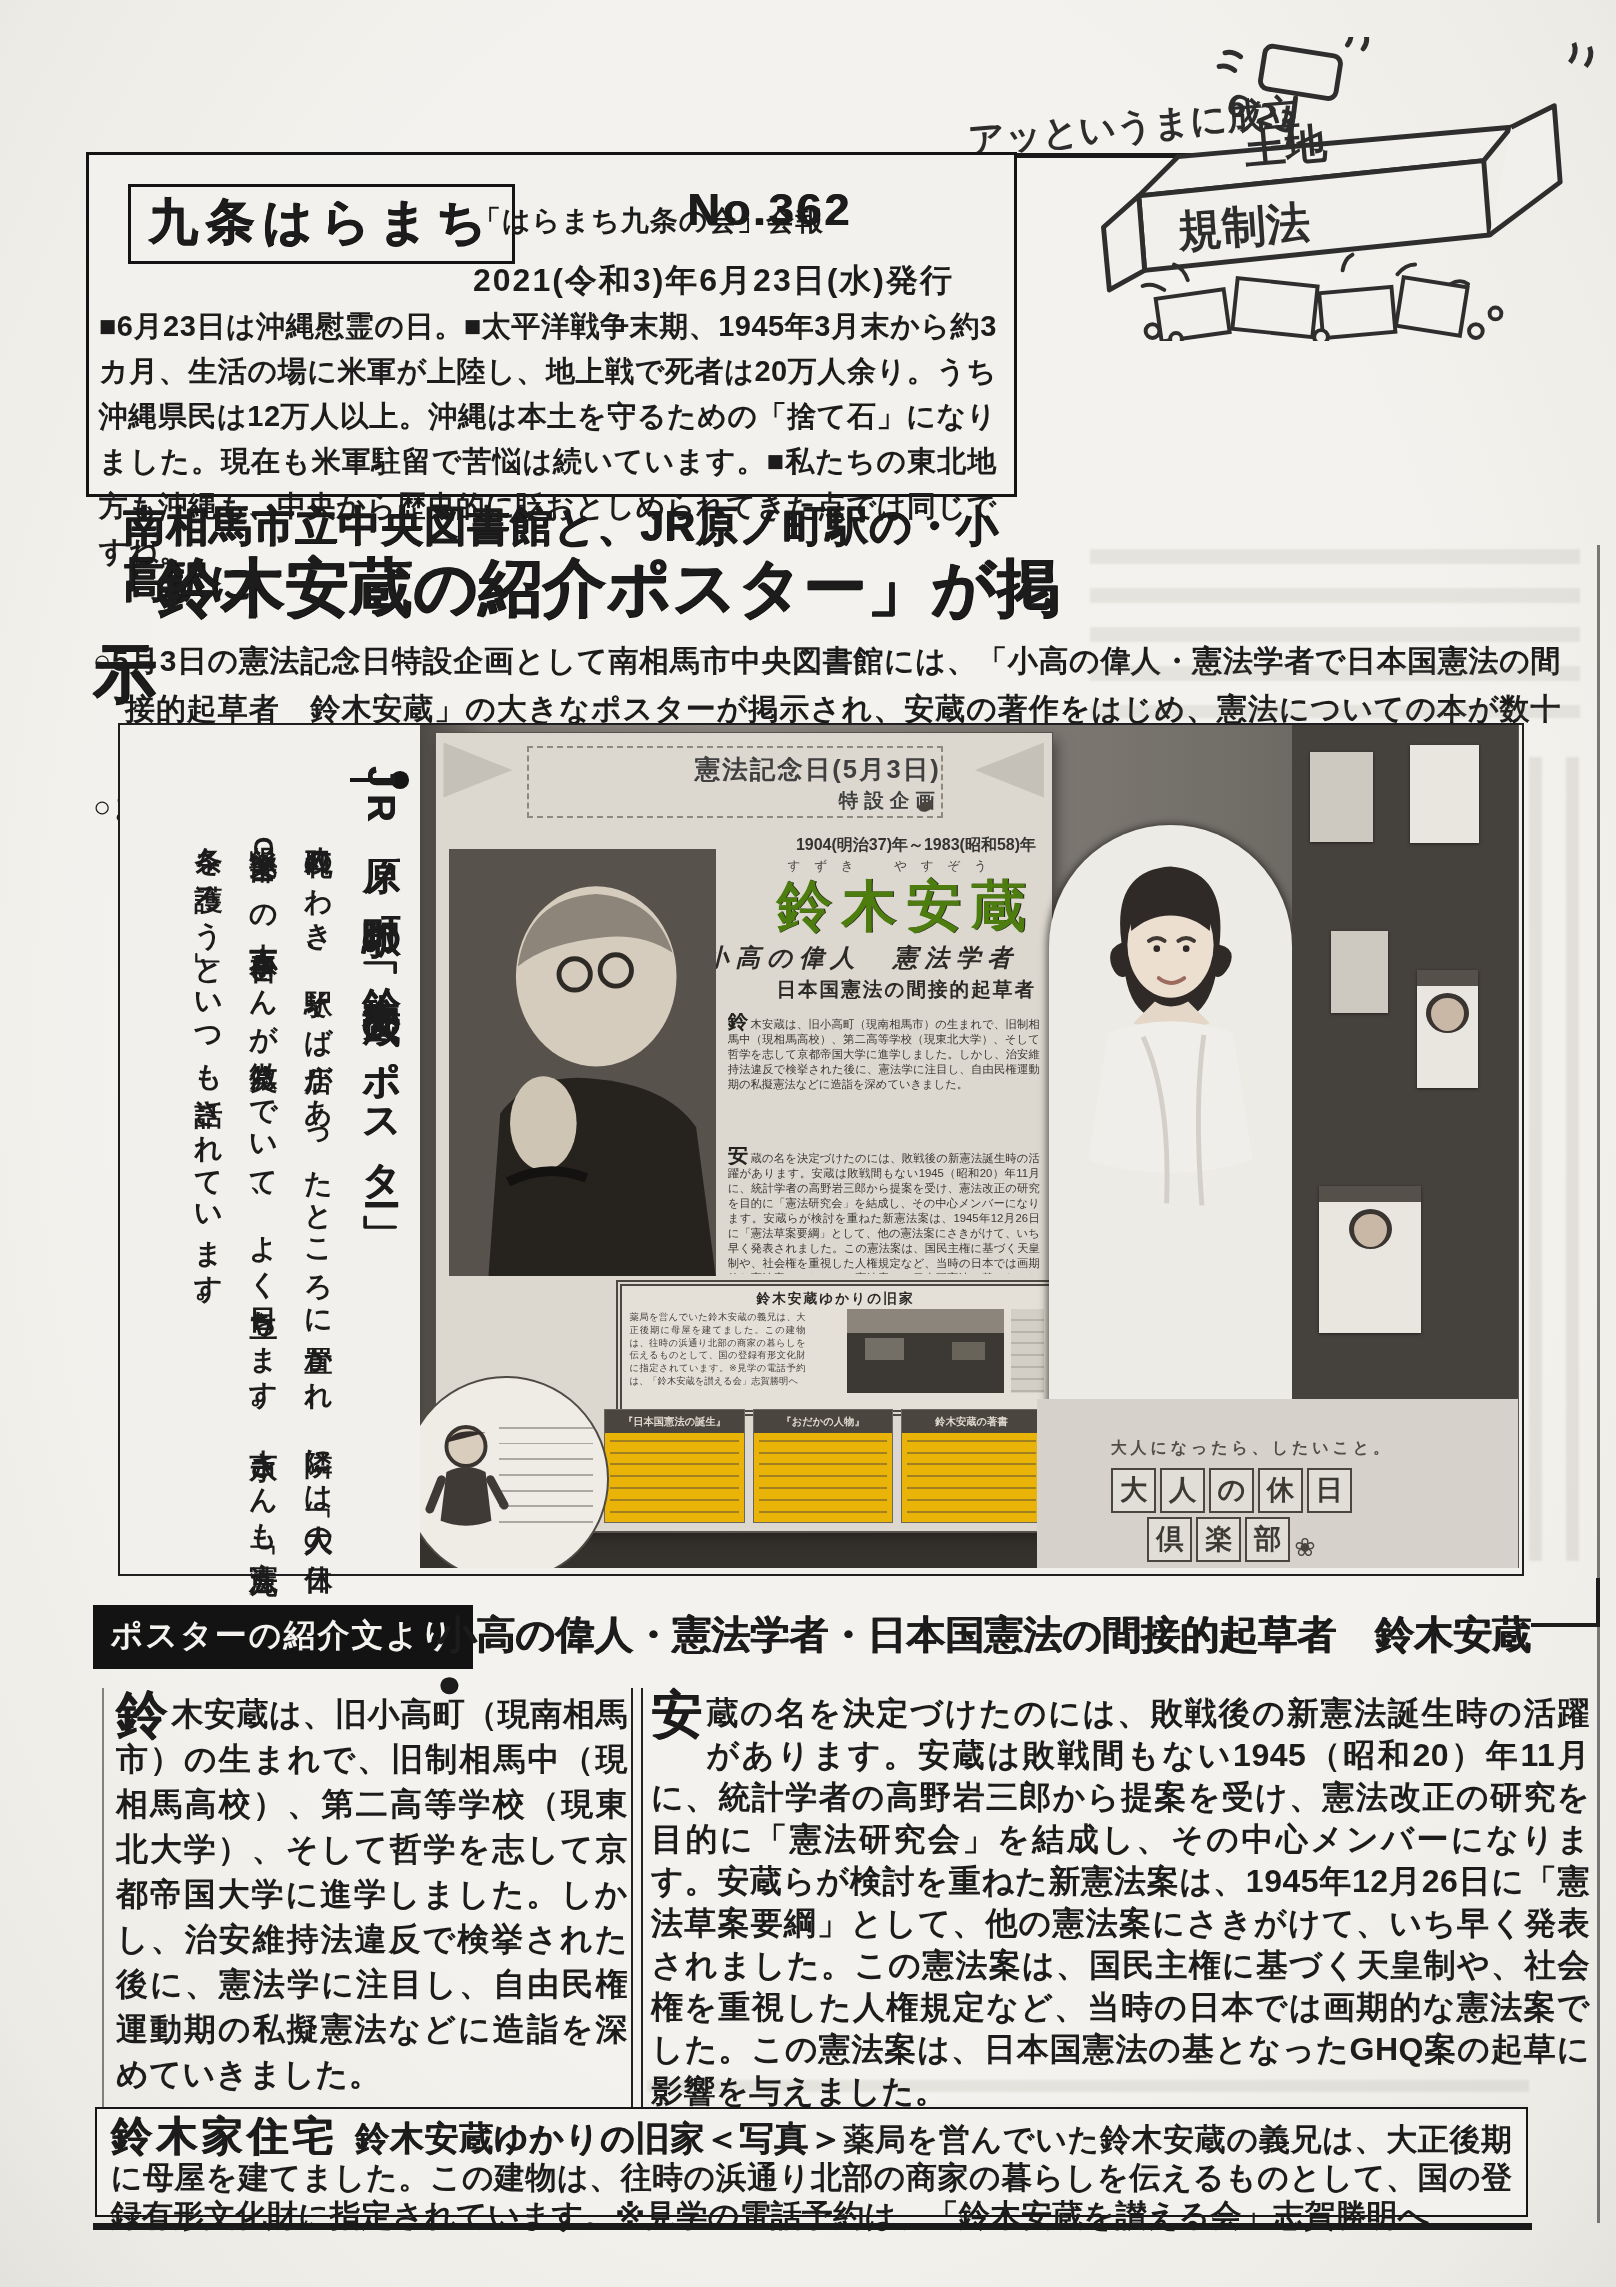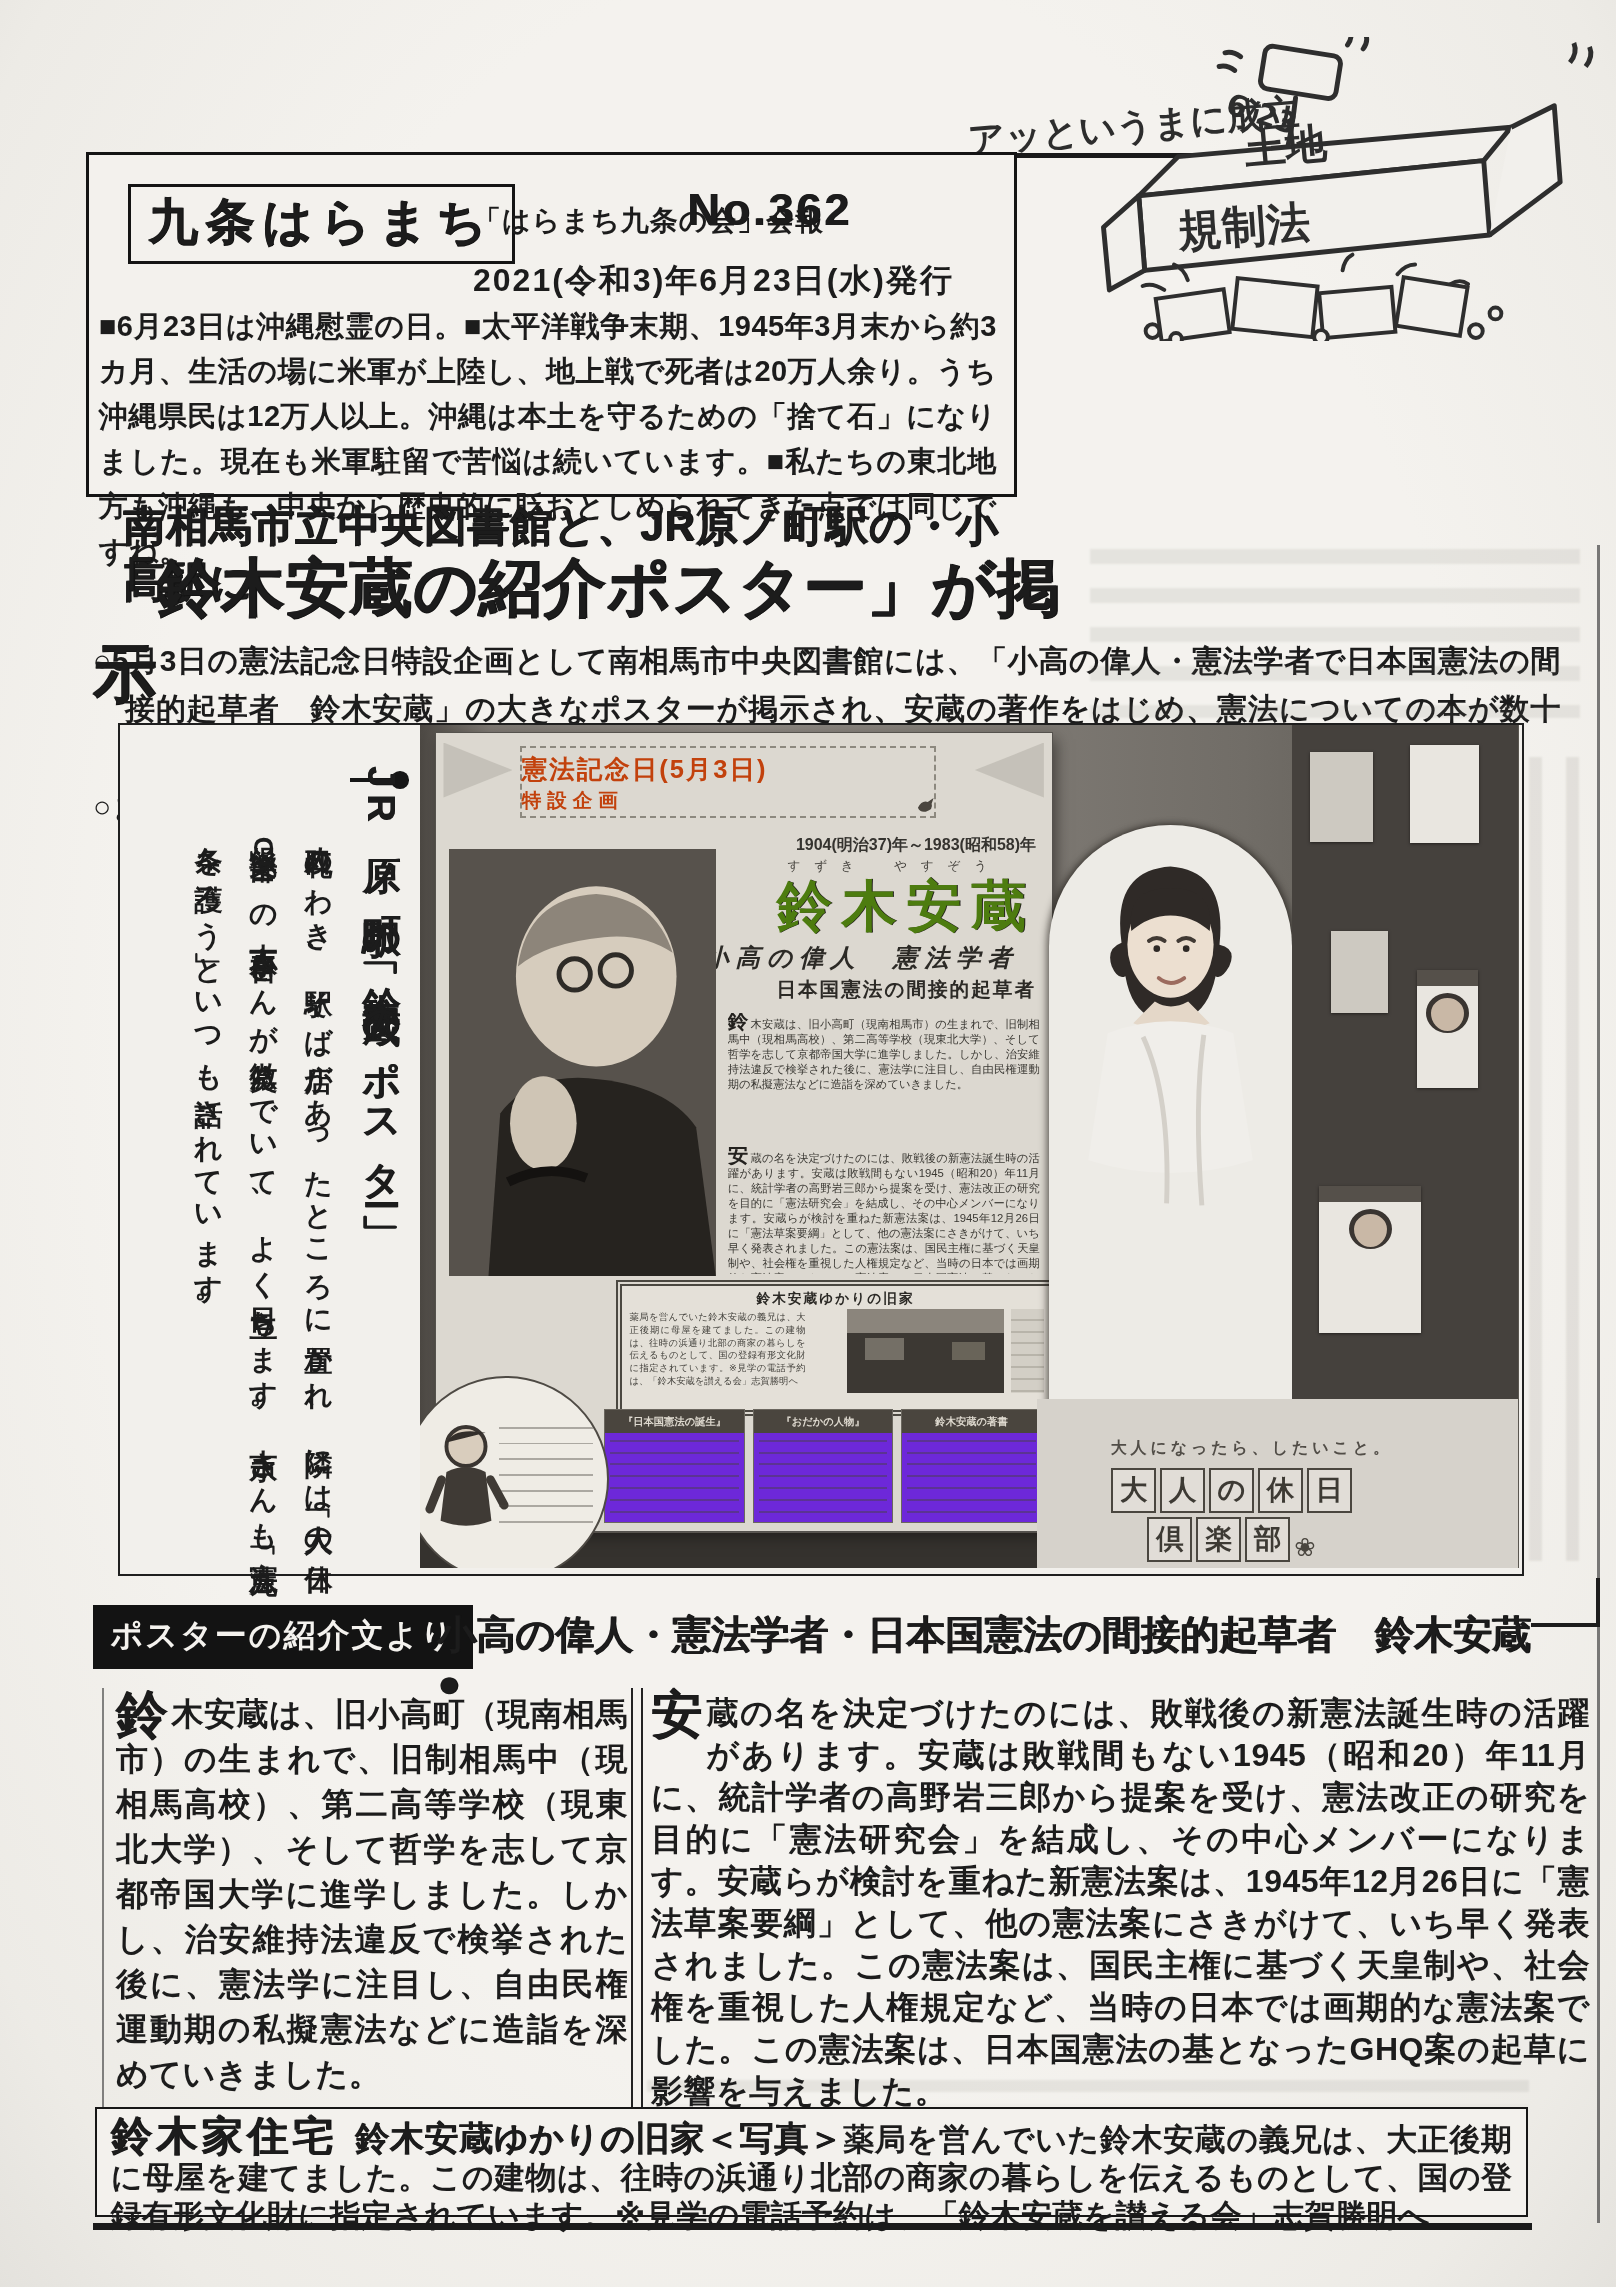--- a/index.html
+++ b/index.html
@@ -41,22 +41,22 @@
   .caption-body{position:absolute;left:5.9px;top:100px;width:220px;height:725px;
     writing-mode:vertical-rl;font-size:28px;font-weight:700;line-height:55px;letter-spacing:2.9px;}
   .title-dot{position:absolute;left:271px;top:46px;width:17.6px;height:17.6px;border-radius:50%;background:#161616;}
   .title-dot:before{content:"";position:absolute;left:-41px;top:6.9px;width:43px;height:3.9px;background:#161616;}
   .photo-area{left:300px;top:0;width:1099px;height:843px;overflow:hidden;
     background:linear-gradient(90deg,#4c4843 0,#7d7872 69px,#8d8882 314px,#716d67 75%,#5a5650 100%);}
   .floor-left{position:absolute;left:0;top:808px;width:617px;height:35px;background:#35322e;}
   
   .poster{position:absolute;left:15.7px;top:7.8px;width:616px;height:798px;background:#dcd8d0;
     box-shadow:0 0 0 1px #55524d, 3.9px 5.9px 13.7px rgba(20,18,15,.55);}
-  .poster-head{position:absolute;left:84px;top:13.7px;width:412px;text-align:left;
-    border:2px dashed #8d897f;padding:3.9px 0 2px 0;color:#c2410c;}
+  .poster-head{position:absolute;left:91px;top:13.7px;width:412px;text-align:right;
+    border:2px dashed #8d897f;padding:3.9px 0 2px 0;color:#404040;}
   .poster-head .l1{font-size:25.5px;font-weight:800;letter-spacing:2px;}
   .poster-head .l2{font-size:19.6px;font-weight:800;letter-spacing:5.9px;}
   .pennant{position:absolute;width:69px;height:55px;background:#b3afa6;opacity:.55;}
   .pennant.left{left:7.8px;top:9.8px;clip-path:polygon(0 0,100% 50%,0 100%);}
   .pennant.right{right:7.8px;top:9.8px;clip-path:polygon(100% 0,0 50%,100% 100%);}
   .bird{position:absolute;right:114px;top:63px;}
   .poster-years{position:absolute;right:15.7px;top:102px;font-size:16px;font-weight:700;color:#35332f;}
   .poster-ruby{position:absolute;right:51px;top:125px;font-size:12.7px;letter-spacing:13.7px;color:#45423d;}
   .poster-name{position:absolute;right:15.7px;top:137px;font-size:55px;font-weight:900;letter-spacing:9.8px;
     color:#4d7c0f;text-shadow:1px 0 #23211e;}
@@ -77,21 +77,21 @@
   .house-img{position:absolute;right:45px;top:23.5px;width:157px;height:84px;
     background:linear-gradient(180deg,#8b857c 0 28%,#3c3833 28% 100%);}
   .house-img:before{content:"";position:absolute;left:17.6px;top:29px;width:39px;height:21.6px;background:#746f66;}
   .house-img:after{content:"";position:absolute;right:19.6px;top:33px;width:33px;height:17.6px;background:#696459;}
   .mini-map{position:absolute;right:5.9px;top:23.5px;width:33px;height:84px;
     background:repeating-linear-gradient(180deg,#d3cfc6 0 9.8px,#b8b4aa 9.8px 11.8px);}
   .library-row{position:absolute;left:13.7px;top:676px;right:9.8px;height:114px;display:flex;gap:7.8px;}
   .library-label{width:147px;padding-top:5.9px;}
   .library-label .big{font-size:26.5px;font-weight:900;letter-spacing:1px;color:#211f1c;text-shadow:0.8px 0 #211f1c;}
   .library-label .small{font-size:16px;font-weight:900;color:#211f1c;}
-  .book-panel{flex:1;background:#6d28d9;border:1px solid #6b675f;}
+  .book-panel{flex:1;background:#eab308;border:1px solid #6b675f;}
   .book-panel .bp-head{height:23.5px;background:#4a453e;color:#ded9cf;font-size:10.3px;font-weight:700;
     text-align:center;line-height:23.5px;overflow:hidden;}
   .book-panel .bp-body{height:84px;margin:2.9px 4.9px;
     background:repeating-linear-gradient(180deg,transparent 0 3.9px,rgba(70,66,60,.45) 3.9px 5.9px,transparent 5.9px 11.8px);}
   .mascot{position:absolute;left:-33px;top:643px;width:202px;height:202px;border-radius:50%;
     background:#efece5;border:2.9px solid #4e4a44;overflow:hidden;}
   .mascot .lines{position:absolute;right:13.7px;top:43px;width:94px;height:108px;
     background:repeating-linear-gradient(180deg,transparent 0 5.9px,rgba(70,66,60,.4) 5.9px 7.8px,transparent 7.8px 15.7px);}
   
   .cutout{position:absolute;left:629px;top:100px;width:243px;height:743px;background:#edebe6;

